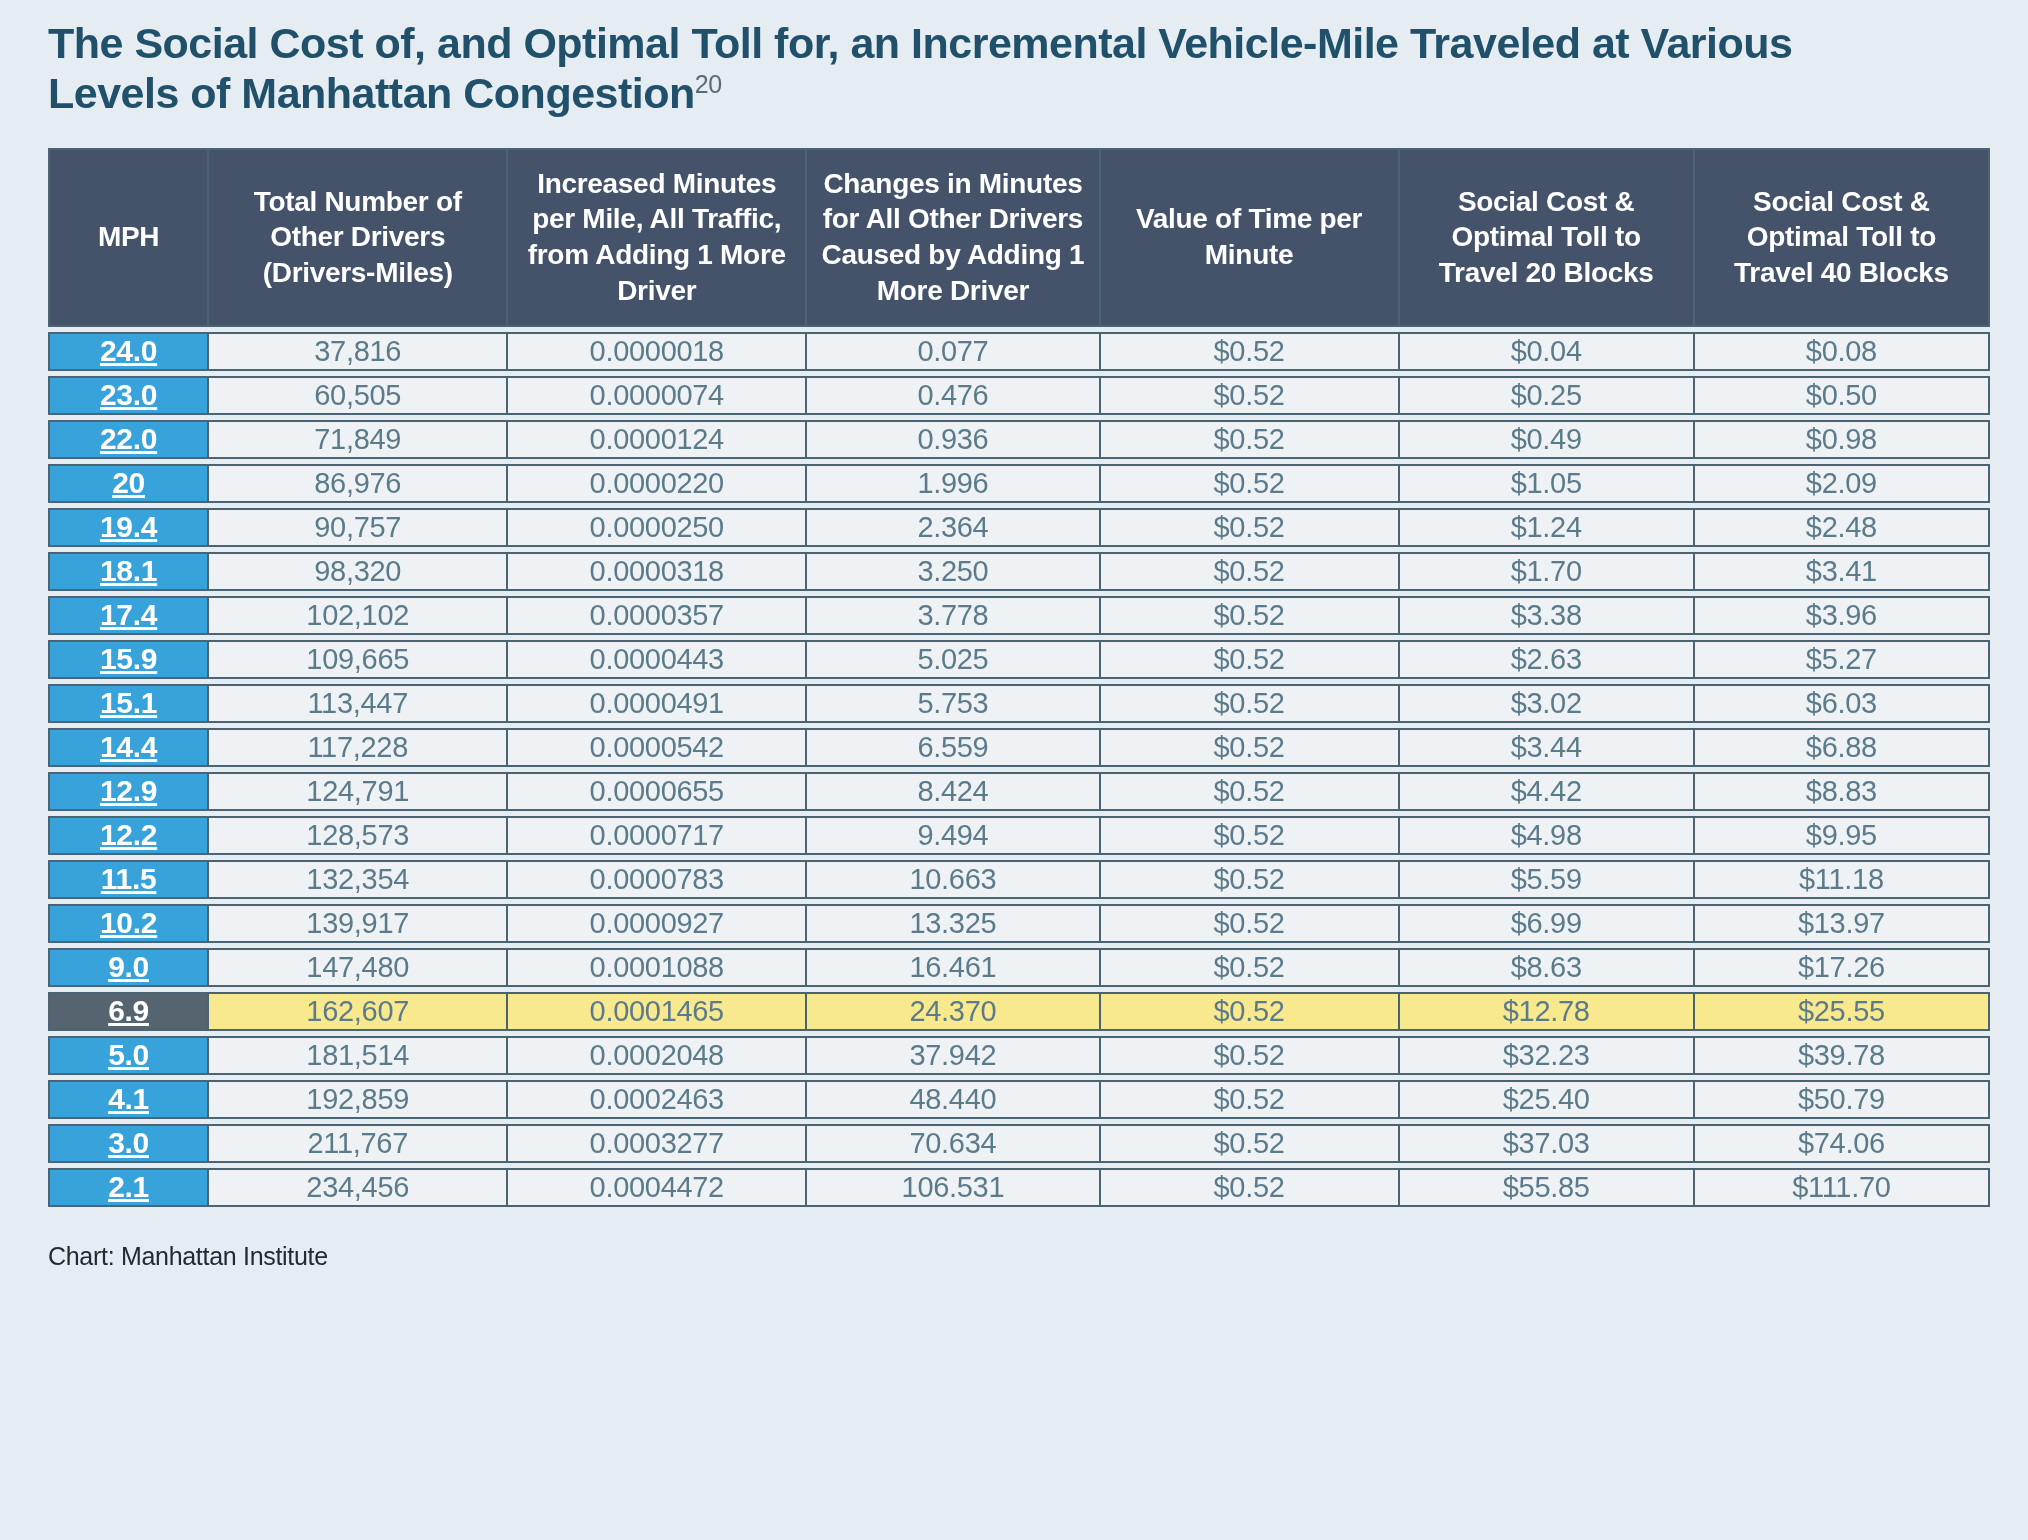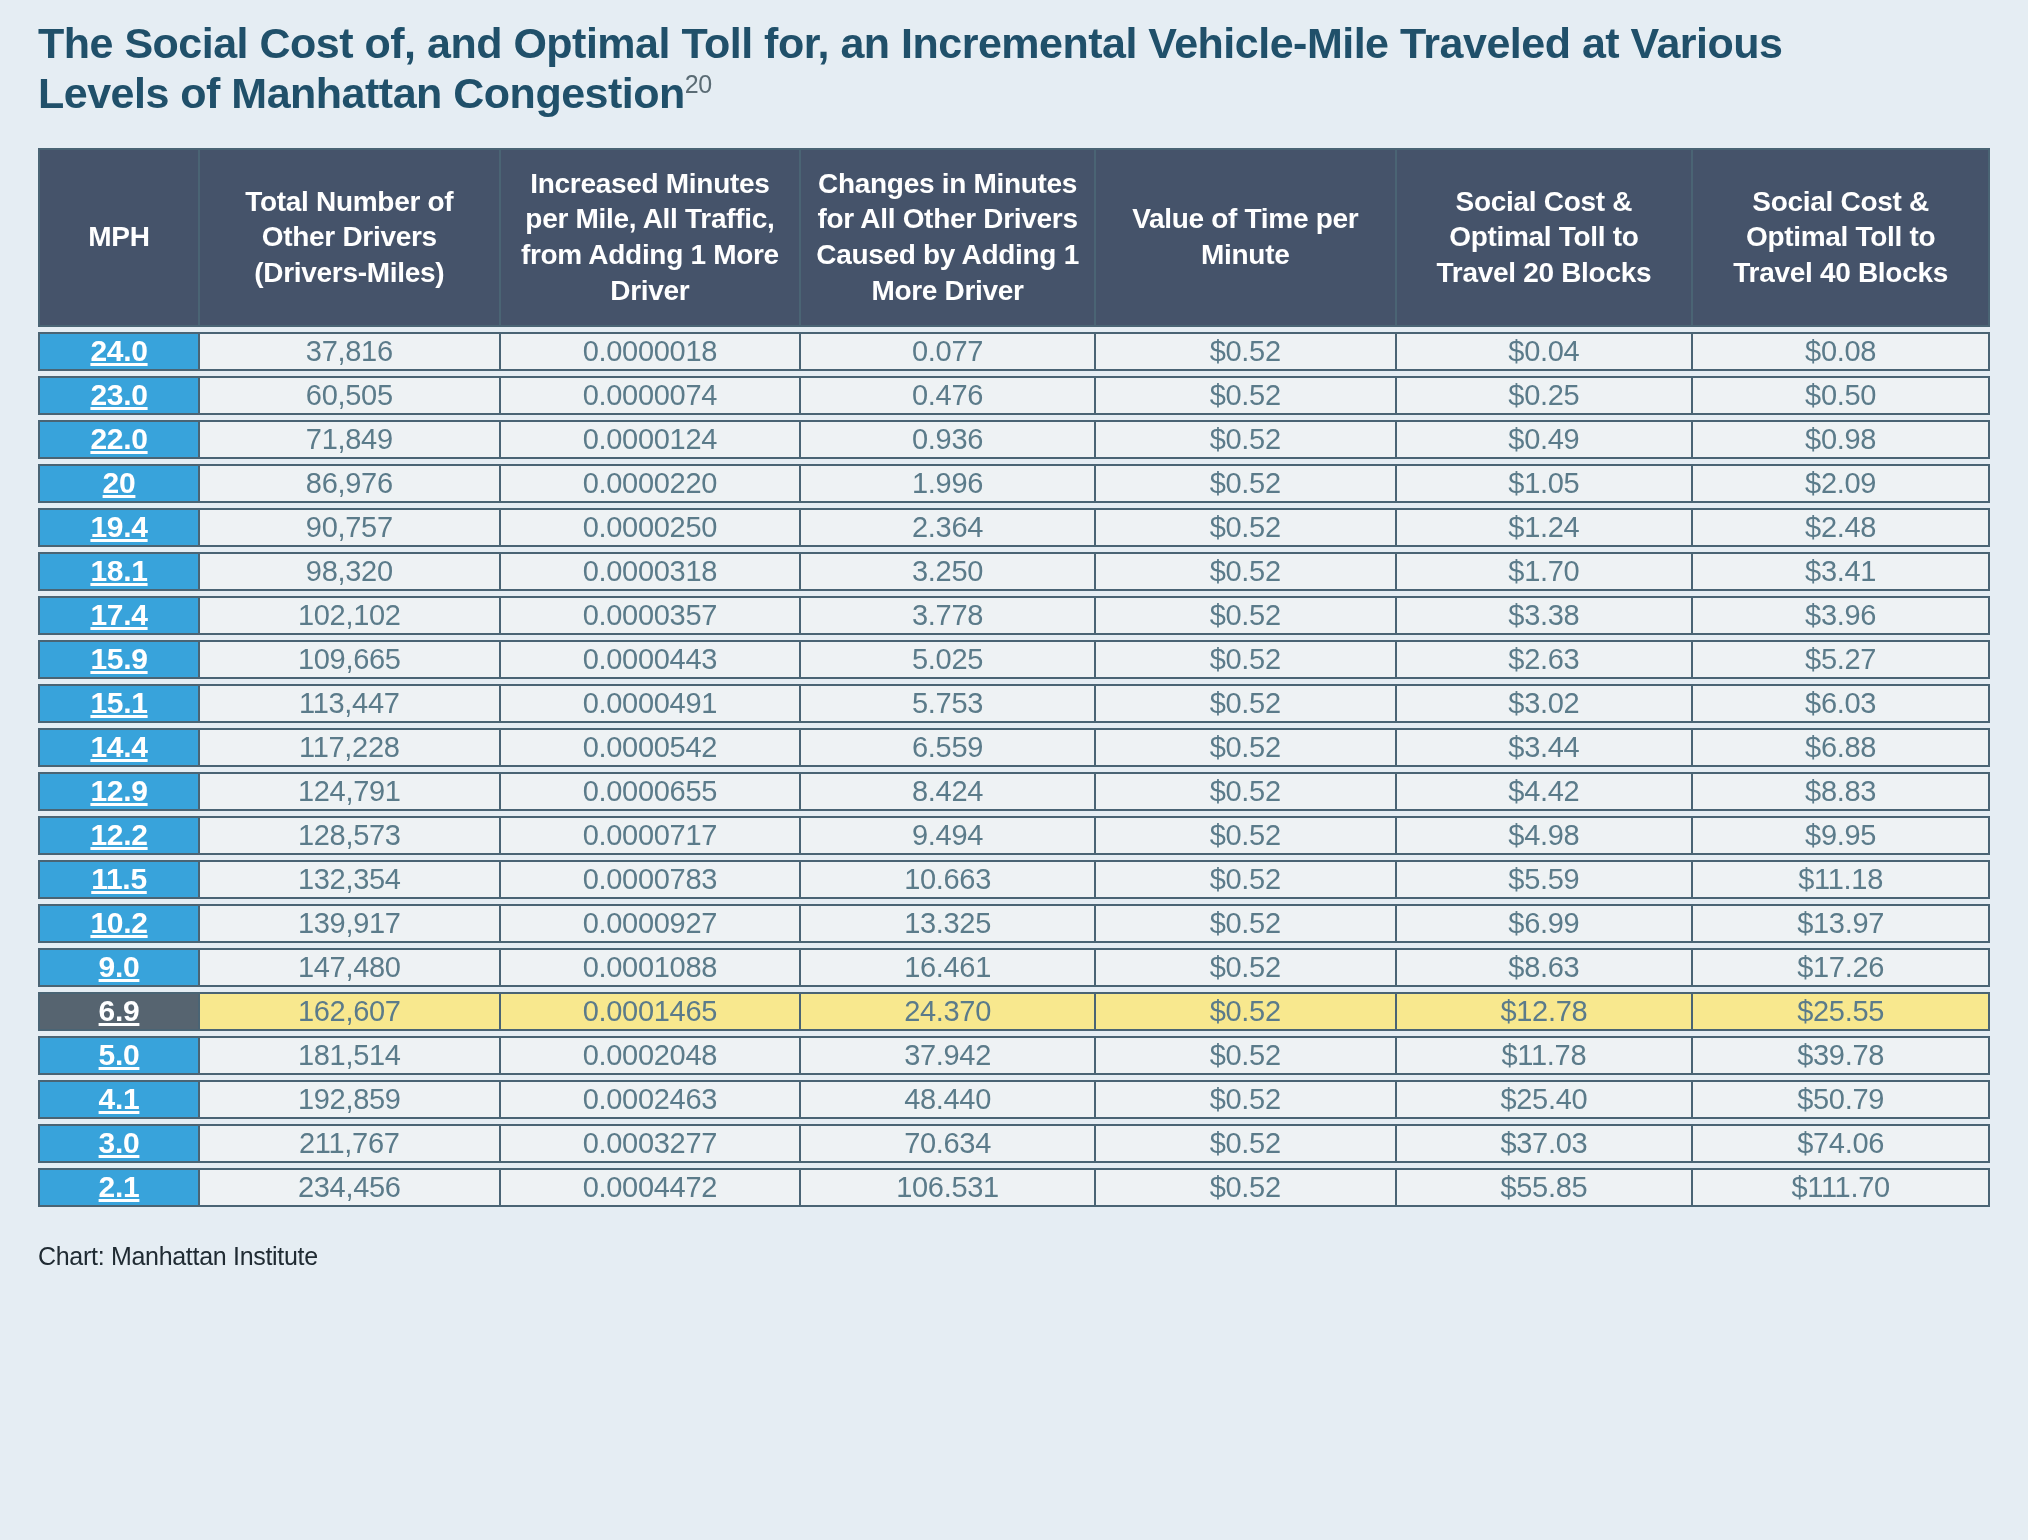--- a/index.html
+++ b/index.html
@@ -15,21 +15,21 @@
     --data-text:#5b7b8a;
     --credit-color:#202b33;
     --note-color:#66838f;
   }
   *{box-sizing:border-box;margin:0;padding:0;}
   html,body{width:2028px;height:1540px;overflow:hidden;}
   body{
     background:var(--bg);
     font-family:"Liberation Sans","DejaVu Sans",sans-serif;
   }
-  .page{padding:18px 38px 0 38px;}
+  .page{padding:18px 38px 0 48px;}
   .chart-title{
     color:var(--title-color);
     font-size:43px;
     font-weight:700;
     line-height:1.17;
     letter-spacing:-0.5px;
   }
   .chart-title sup{
     color:#5a6b74;
     font-weight:400;
@@ -267,21 +267,21 @@
           <td>$0.52</td>
           <td>$12.78</td>
           <td>$25.55</td>
         </tr>
         <tr>
           <th class="mph-cell">5.0</th>
           <td>181,514</td>
           <td>0.0002048</td>
           <td>37.942</td>
           <td>$0.52</td>
-          <td>$11.78</td>
+          <td>$32.23</td>
           <td>$39.78</td>
         </tr>
         <tr>
           <th class="mph-cell">4.1</th>
           <td>192,859</td>
           <td>0.0002463</td>
           <td>48.440</td>
           <td>$0.52</td>
           <td>$25.40</td>
           <td>$50.79</td>

